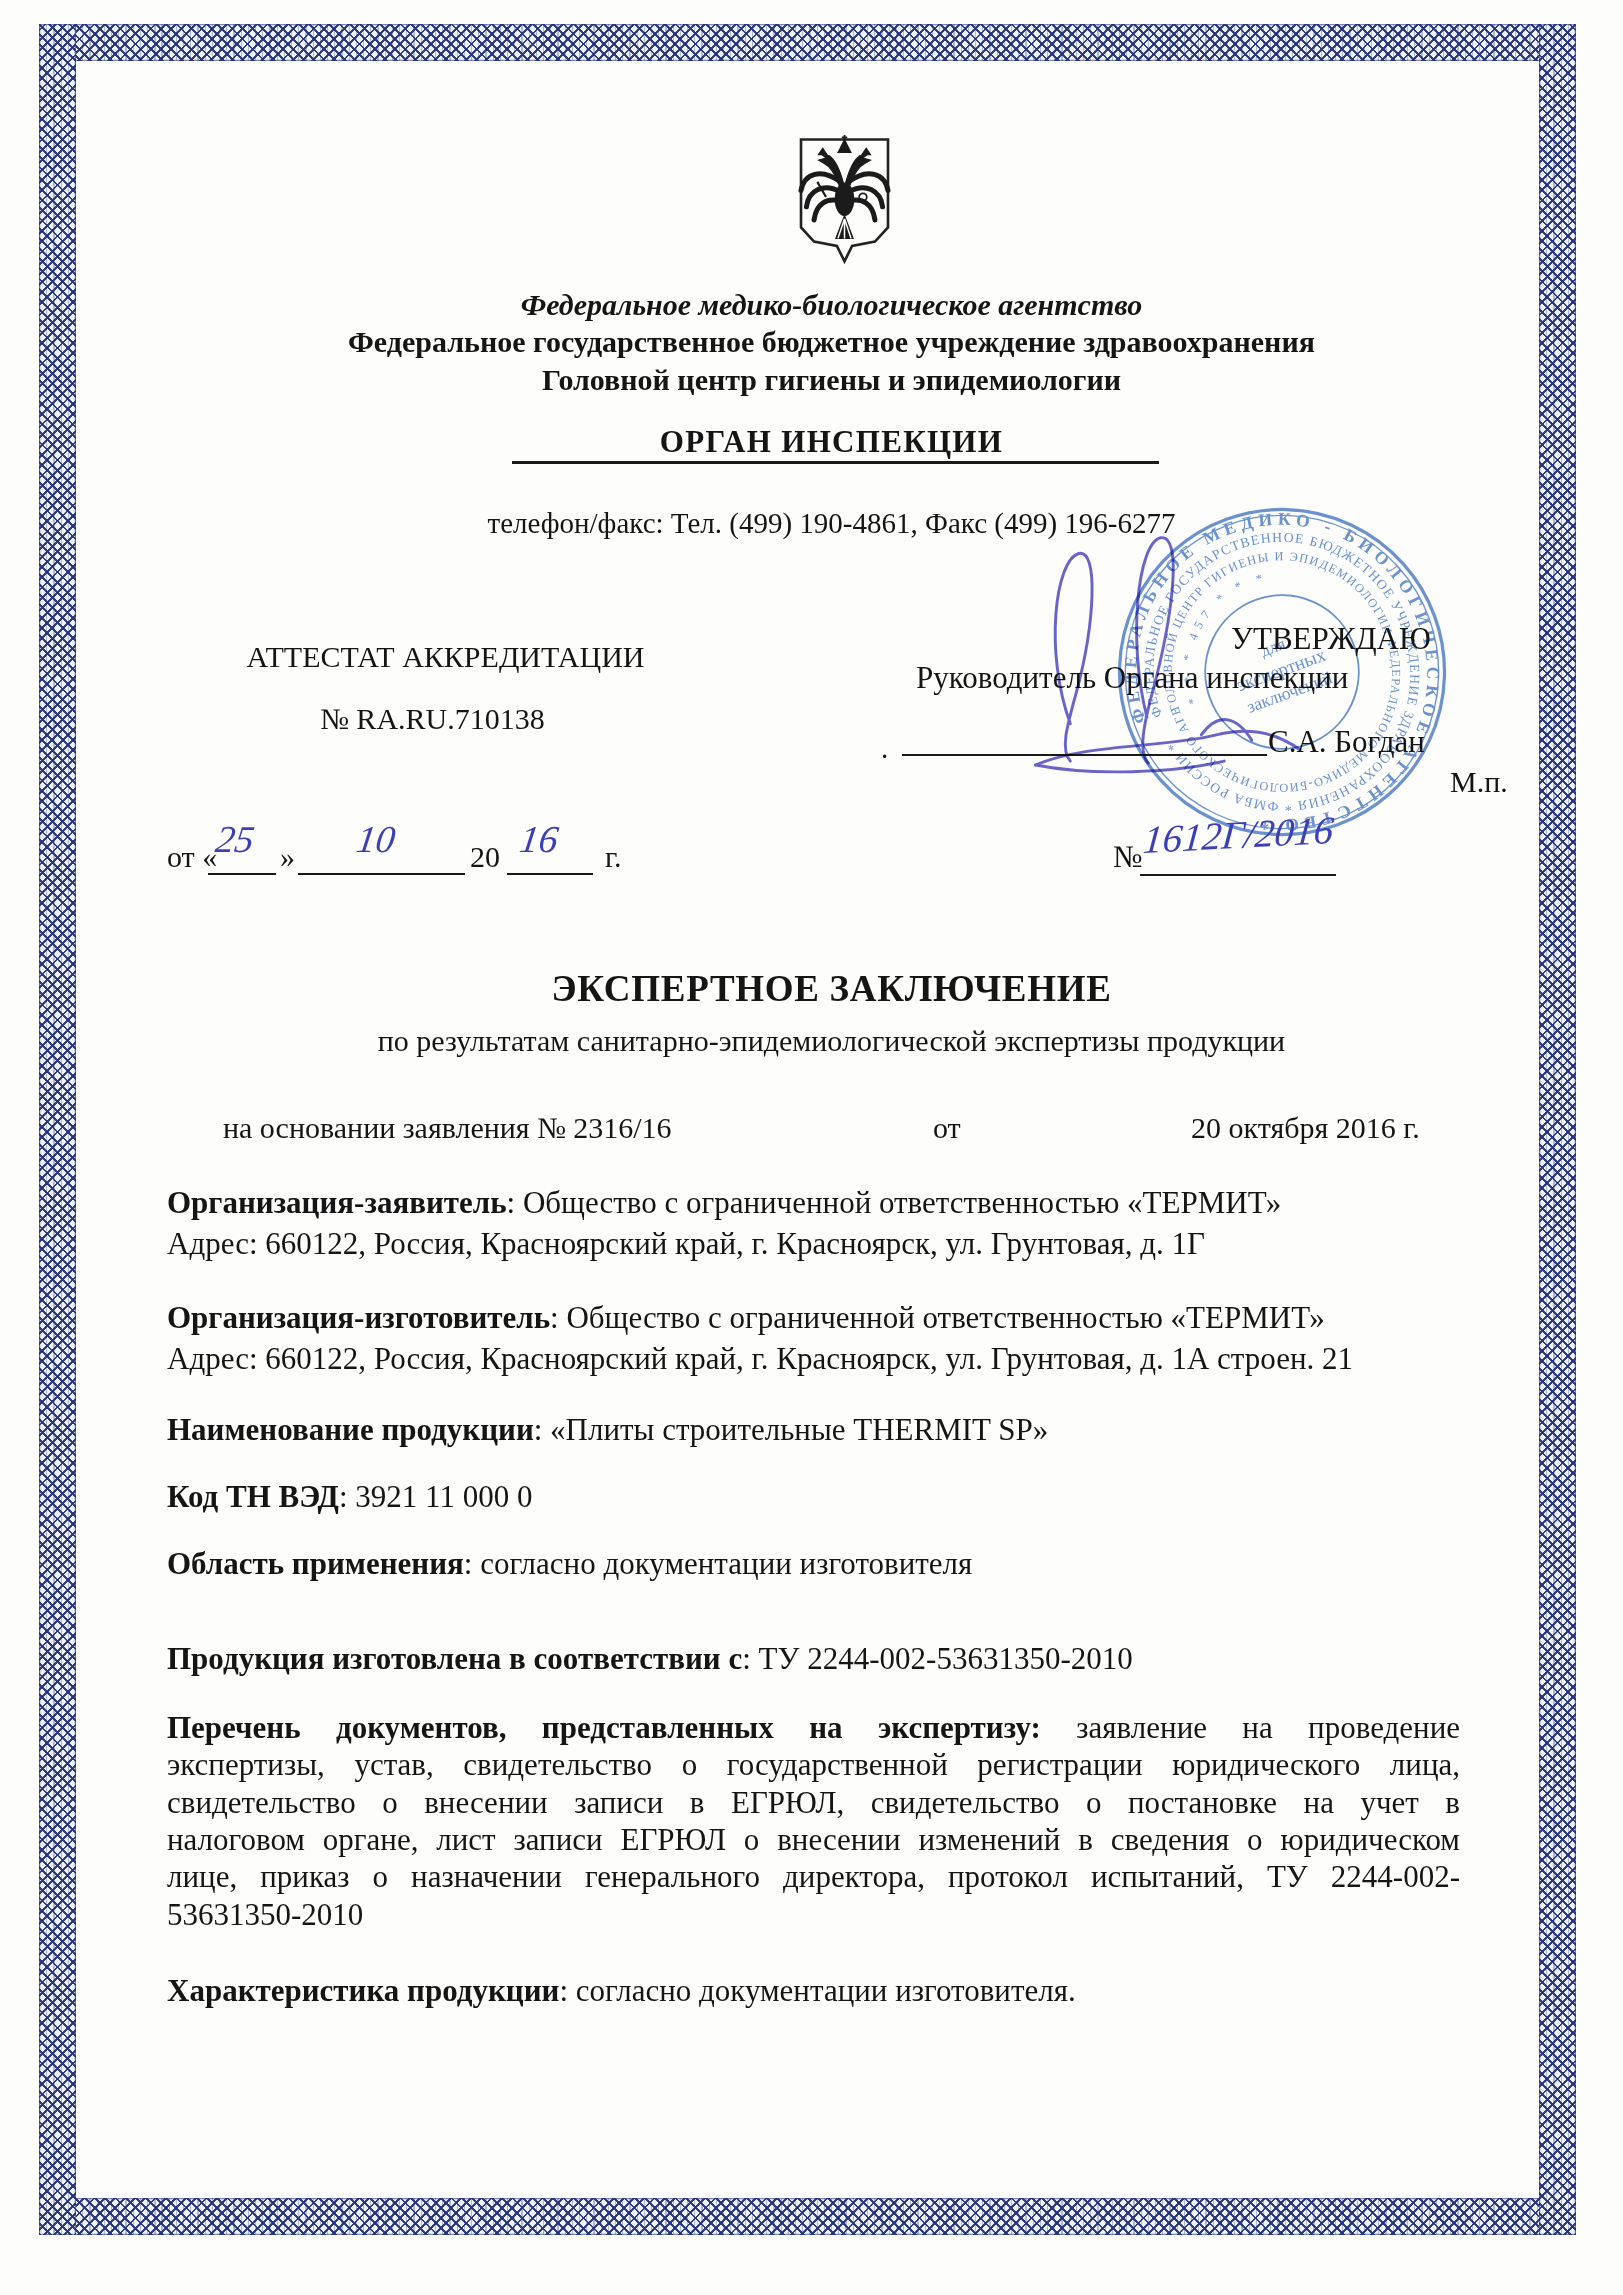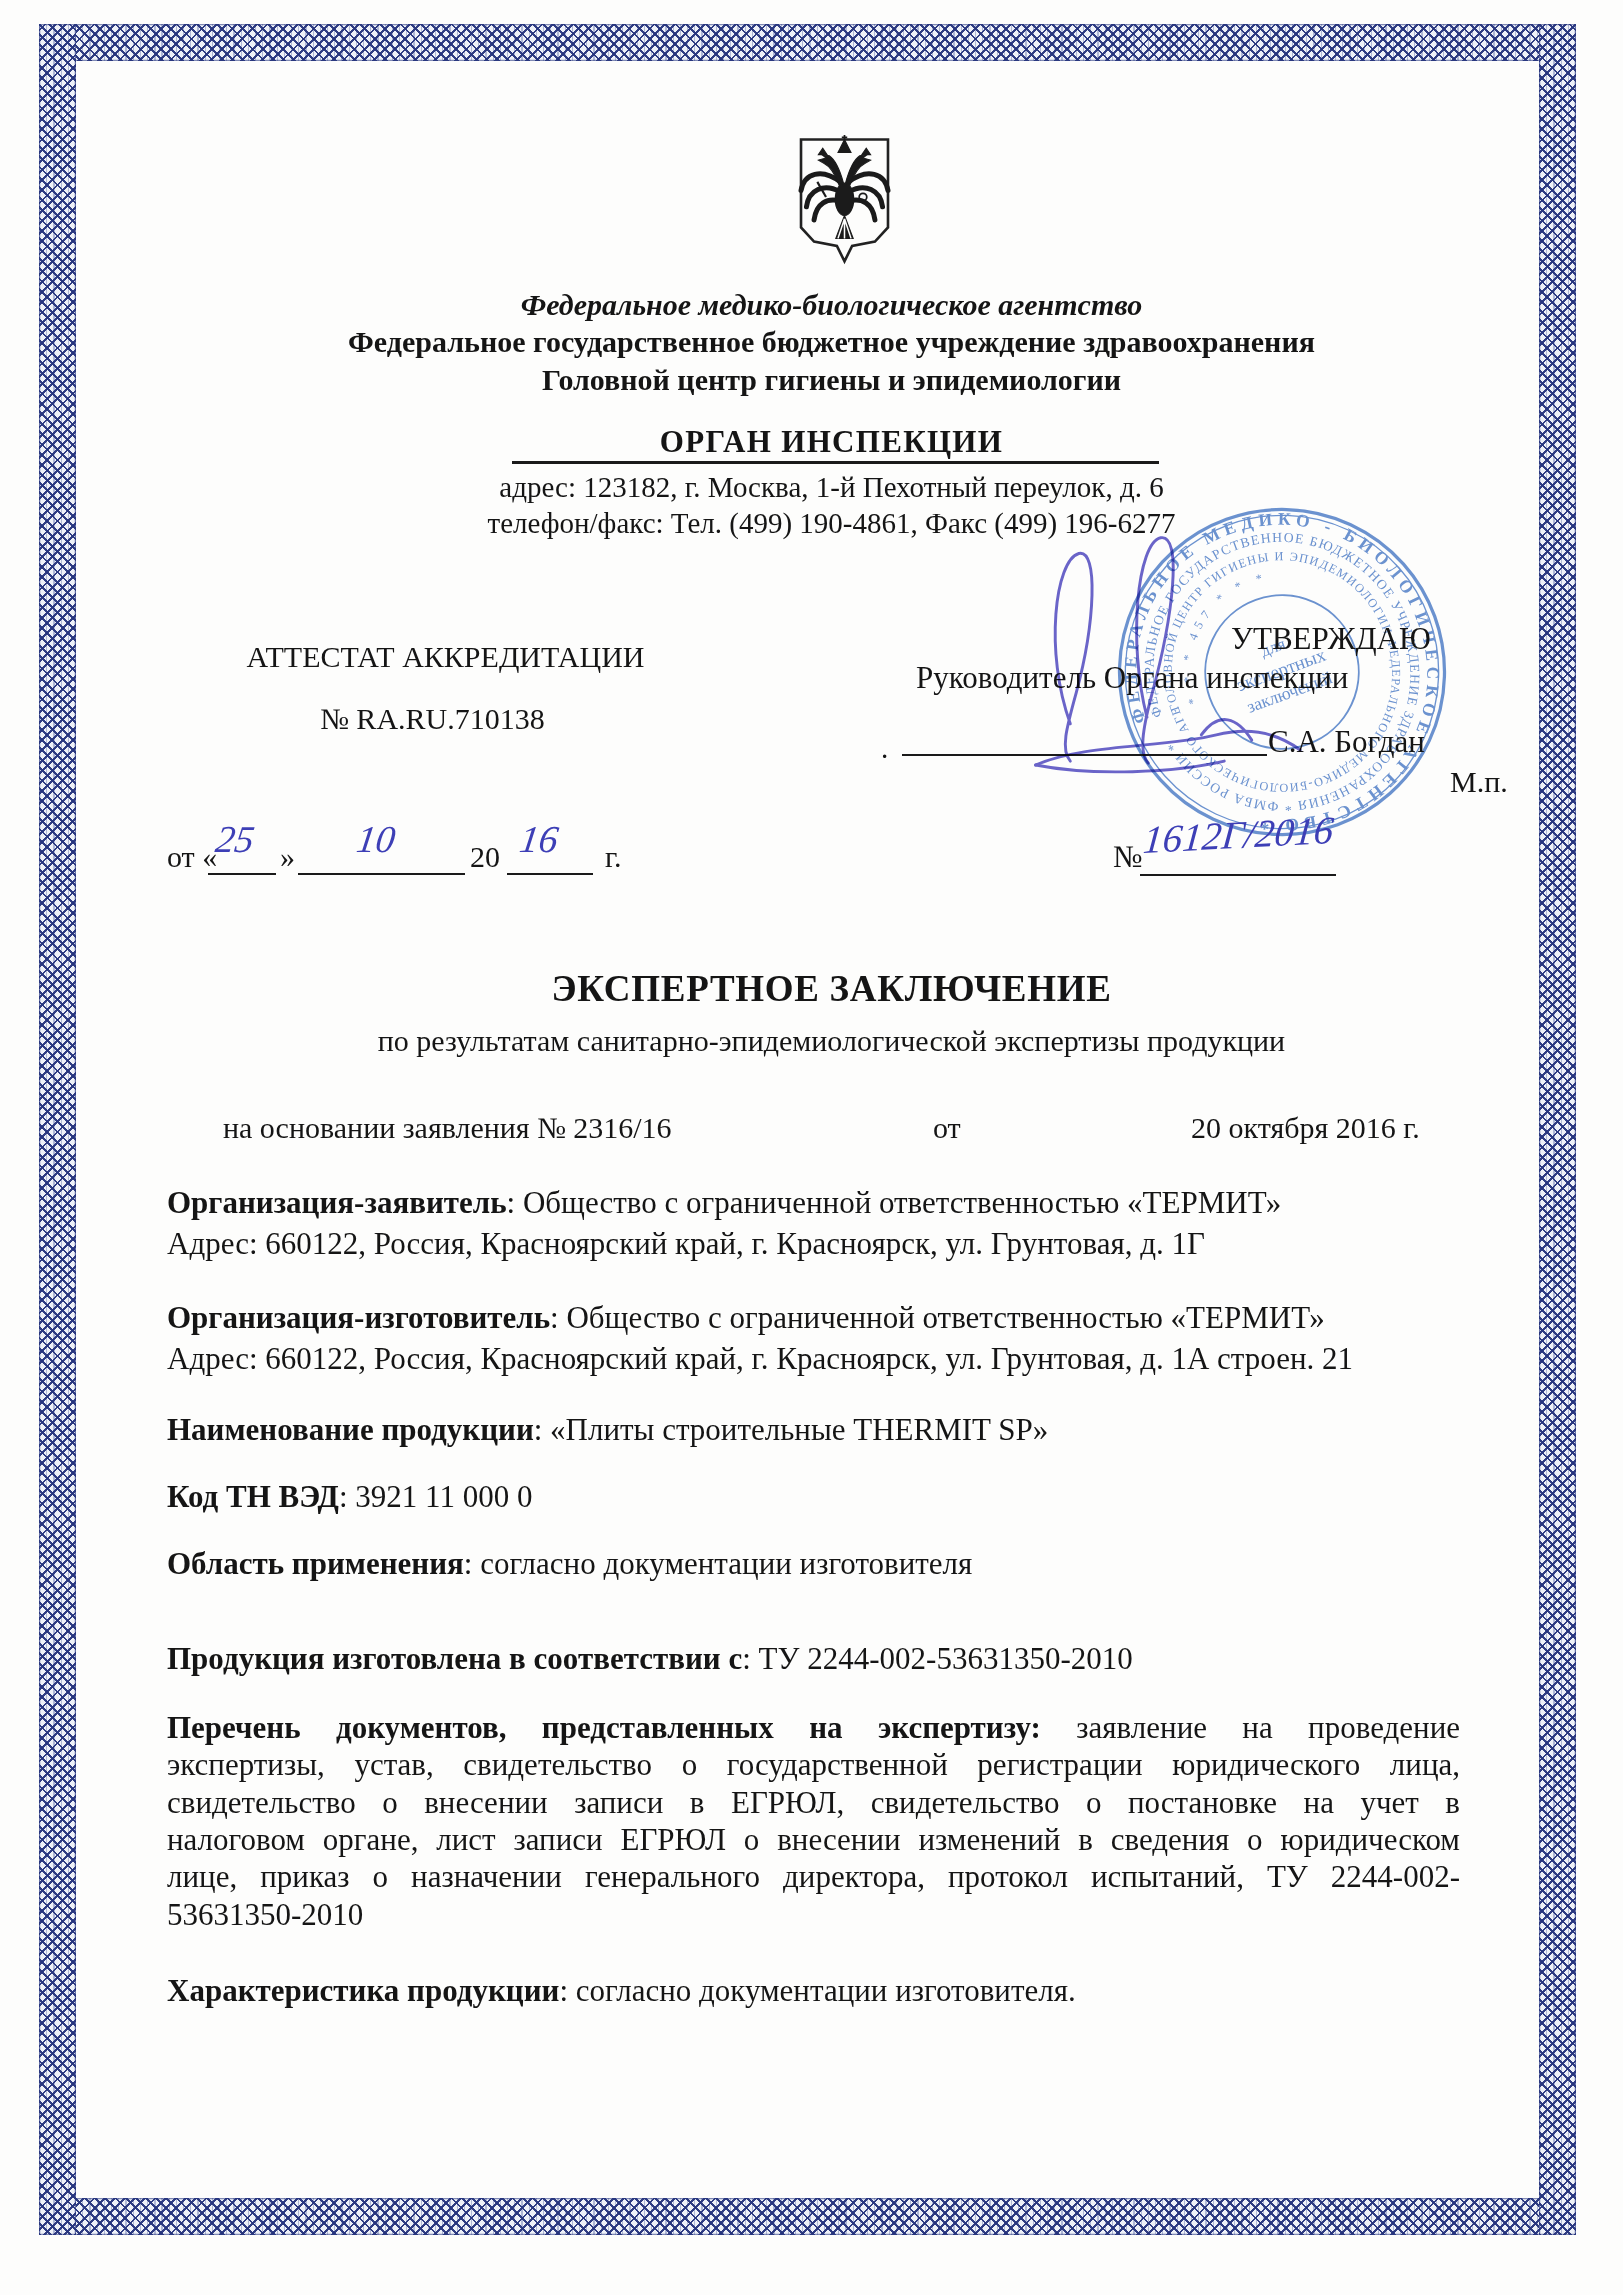--- a/index.html
+++ b/index.html
@@ -83,21 +83,20 @@
       <path d="M33 58 L25 44" stroke-width="2" fill="none"></path>
     </g>
   </svg>
 
   <div class="abs ctr hdr z2" style="top:286px;font-style:italic;">Федеральное медико-биологическое агентство</div>
   <div class="abs ctr hdr z2" style="top:323px;">Федеральное государственное бюджетное учреждение здравоохранения</div>
   <div class="abs ctr hdr z2" style="top:361px;">Головной центр гигиены и эпидемиологии</div>
 
   <div class="abs ctr organ-title z2" style="top:424px;">ОРГАН ИНСПЕКЦИИ</div>
   <div class="abs rule z2" style="left:512px;top:461px;width:647px;"></div>
-  <div class="abs ctr addr z2" style="top:471px;">адрес: 123182, г. Москва, 1-й Пехотный переулок, д. 6</div>
   <div class="abs ctr addr z2" style="top:507px;">телефон/факс: Тел. (499) 190-4861, Факс (499) 196-6277</div>
 
   <div class="abs plain46 z2" style="left:164px;top:640px;width:563px;text-align:center;">АТТЕСТАТ АККРЕДИТАЦИИ</div>
   <div class="abs plain46 z2" style="left:164px;top:702px;width:537px;text-align:center;">№ RA.RU.710138</div>
 
   <svg class="abs stamp-wrap" style="left:1113px;top:503px;" width="338" height="338" viewBox="0 0 520 520">
     <defs>
       <path id="ringA" d="M 38,260 A 222,222 0 1 1 481.9,260 A 222,222 0 1 1 38,260"></path>
       <path id="ringB" d="M 64,260 A 196,196 0 1 1 455.9,260 A 196,196 0 1 1 64,260"></path>
       <path id="ringC" d="M 92,260 A 168,168 0 1 1 427.9,260 A 168,168 0 1 1 92,260"></path>

